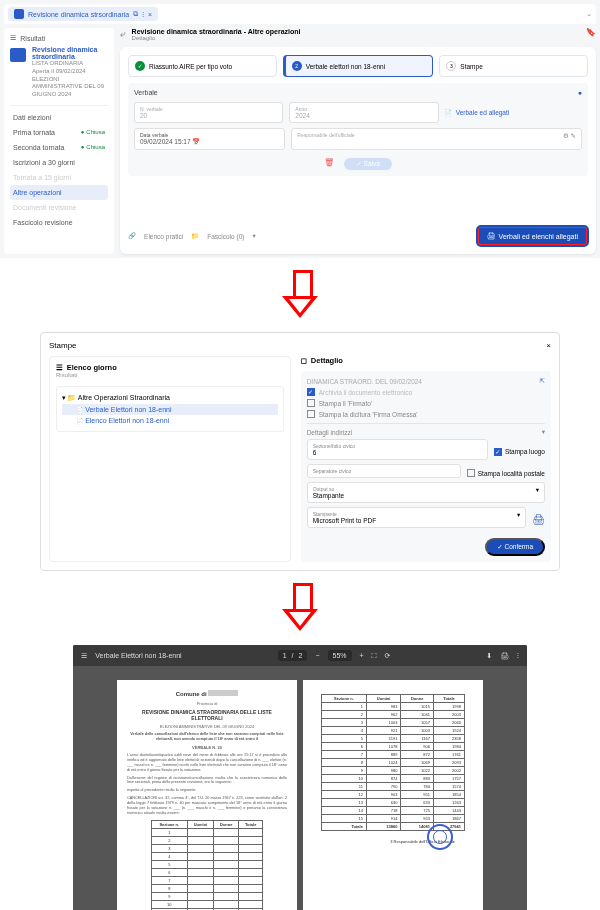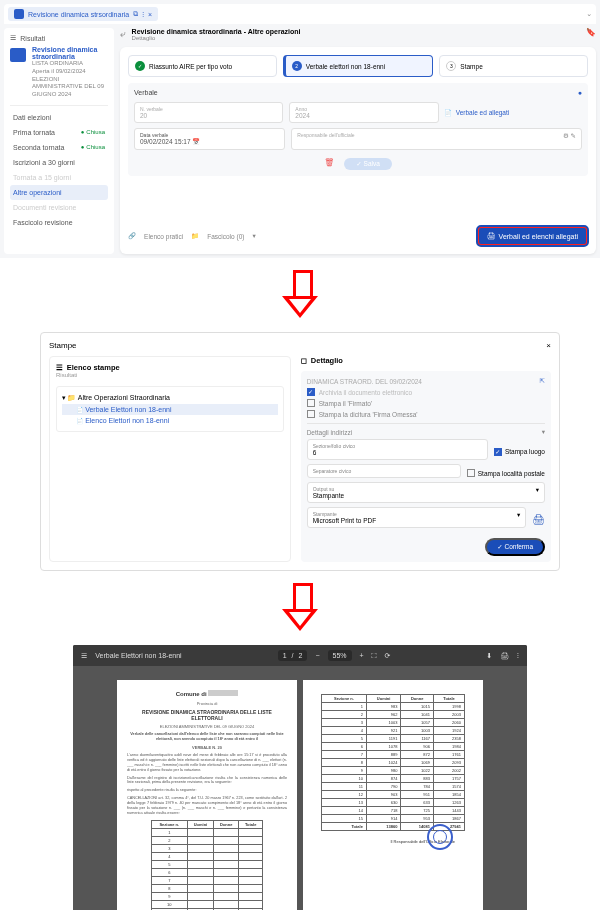--- a/index.html
+++ b/index.html
@@ -239,21 +239,21 @@
 
 <div class="panel2">
   <div class="p2-title">
       <span>Stampe</span>
       <span>×</span>
     </div>
   <div class="p2-row">
     <div class="p2-left">
       <div class="p2-head">
           <span>☰</span>
-          <span>Elenco stampe</span>
+          <span>Elenco giorno</span>
         </div>
       <div class="p2-sub">Risultati</div>
       <ul class="tree" style="margin-top:8px;border:1px solid #eee;border-radius:3px;padding:5px;">
         <li>▾ 📁 <span>Altre Operazioni Straordinaria</span></li>
         <li class="lvl1 sel doc"><span>Verbale Elettori non 18-enni</span></li>
         <li class="lvl1 doc"><span>Elenco Elettori non 18-enni</span></li>
       </ul>
     </div>
     <div class="p2-right">
       <div class="p2-head">

